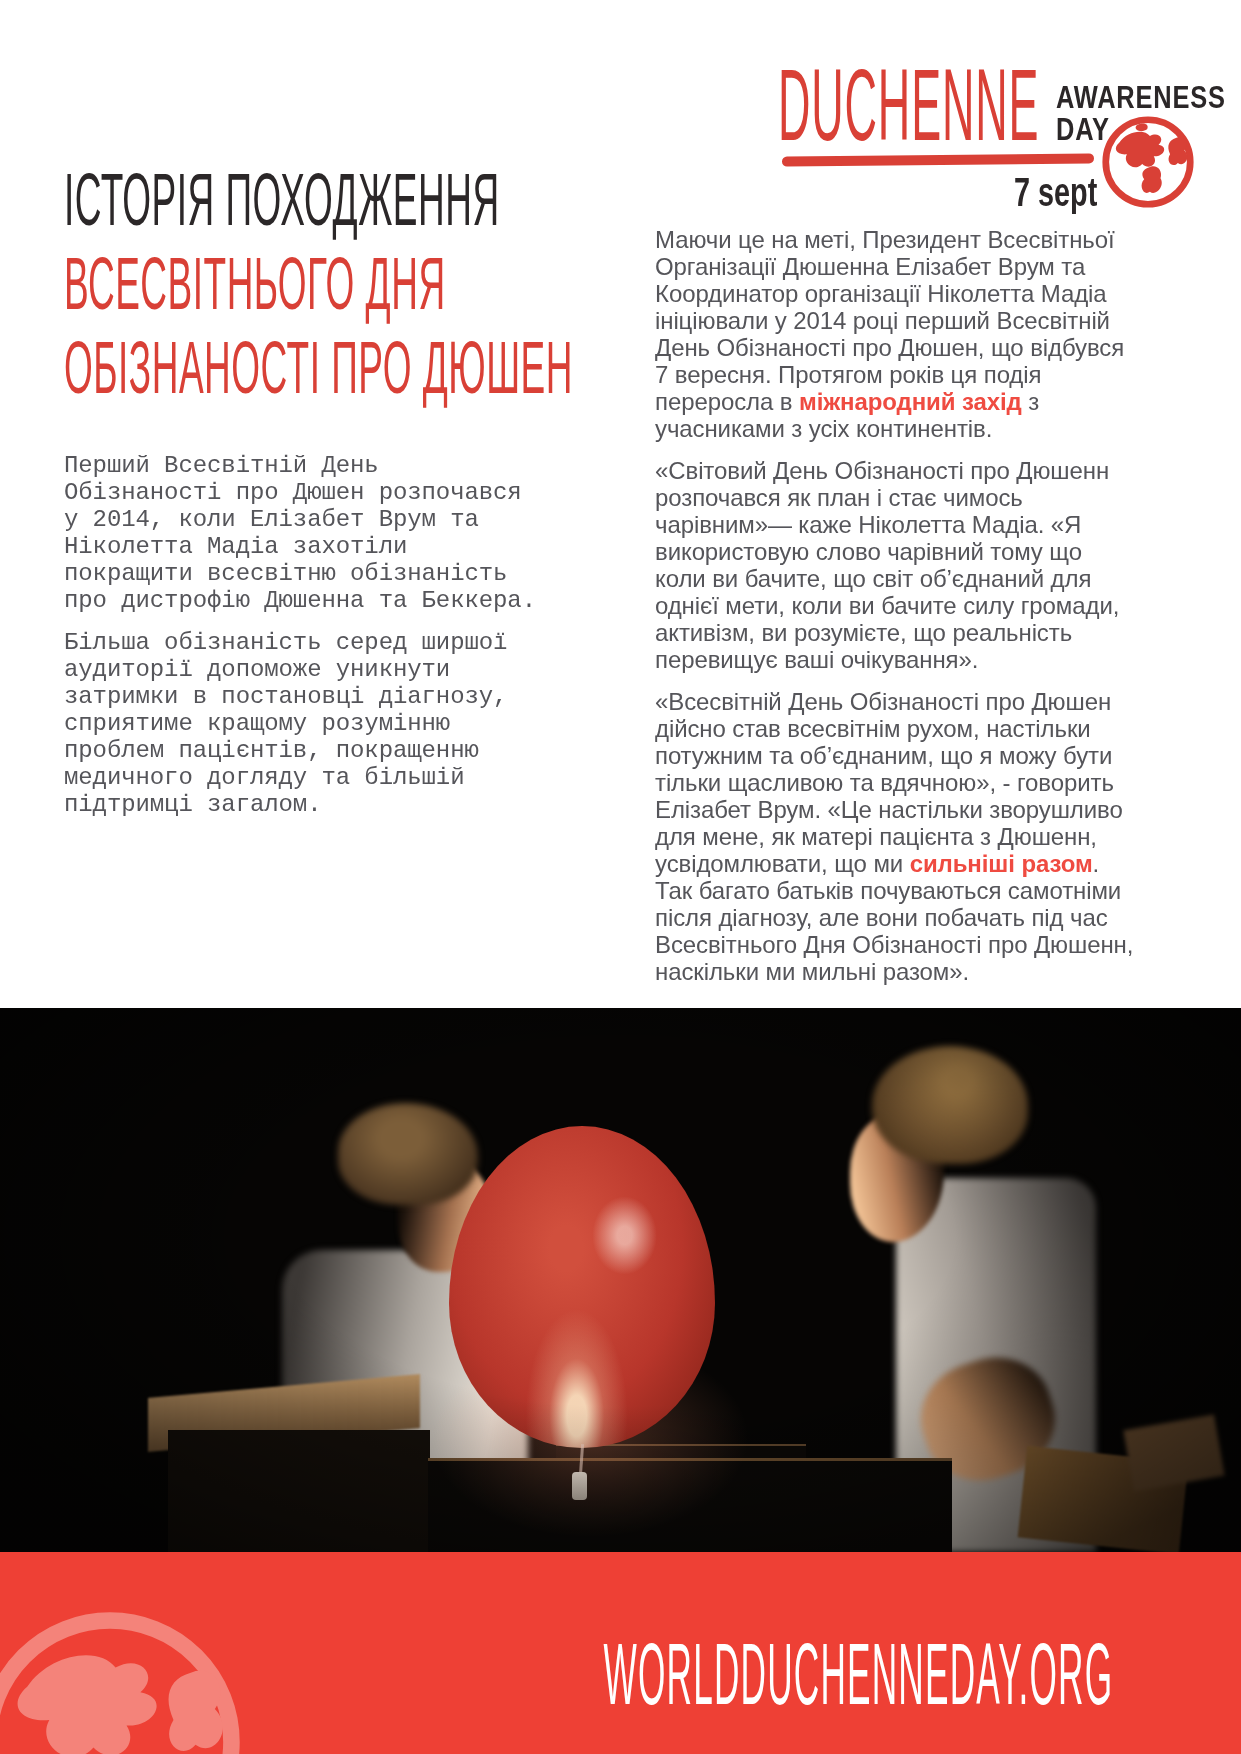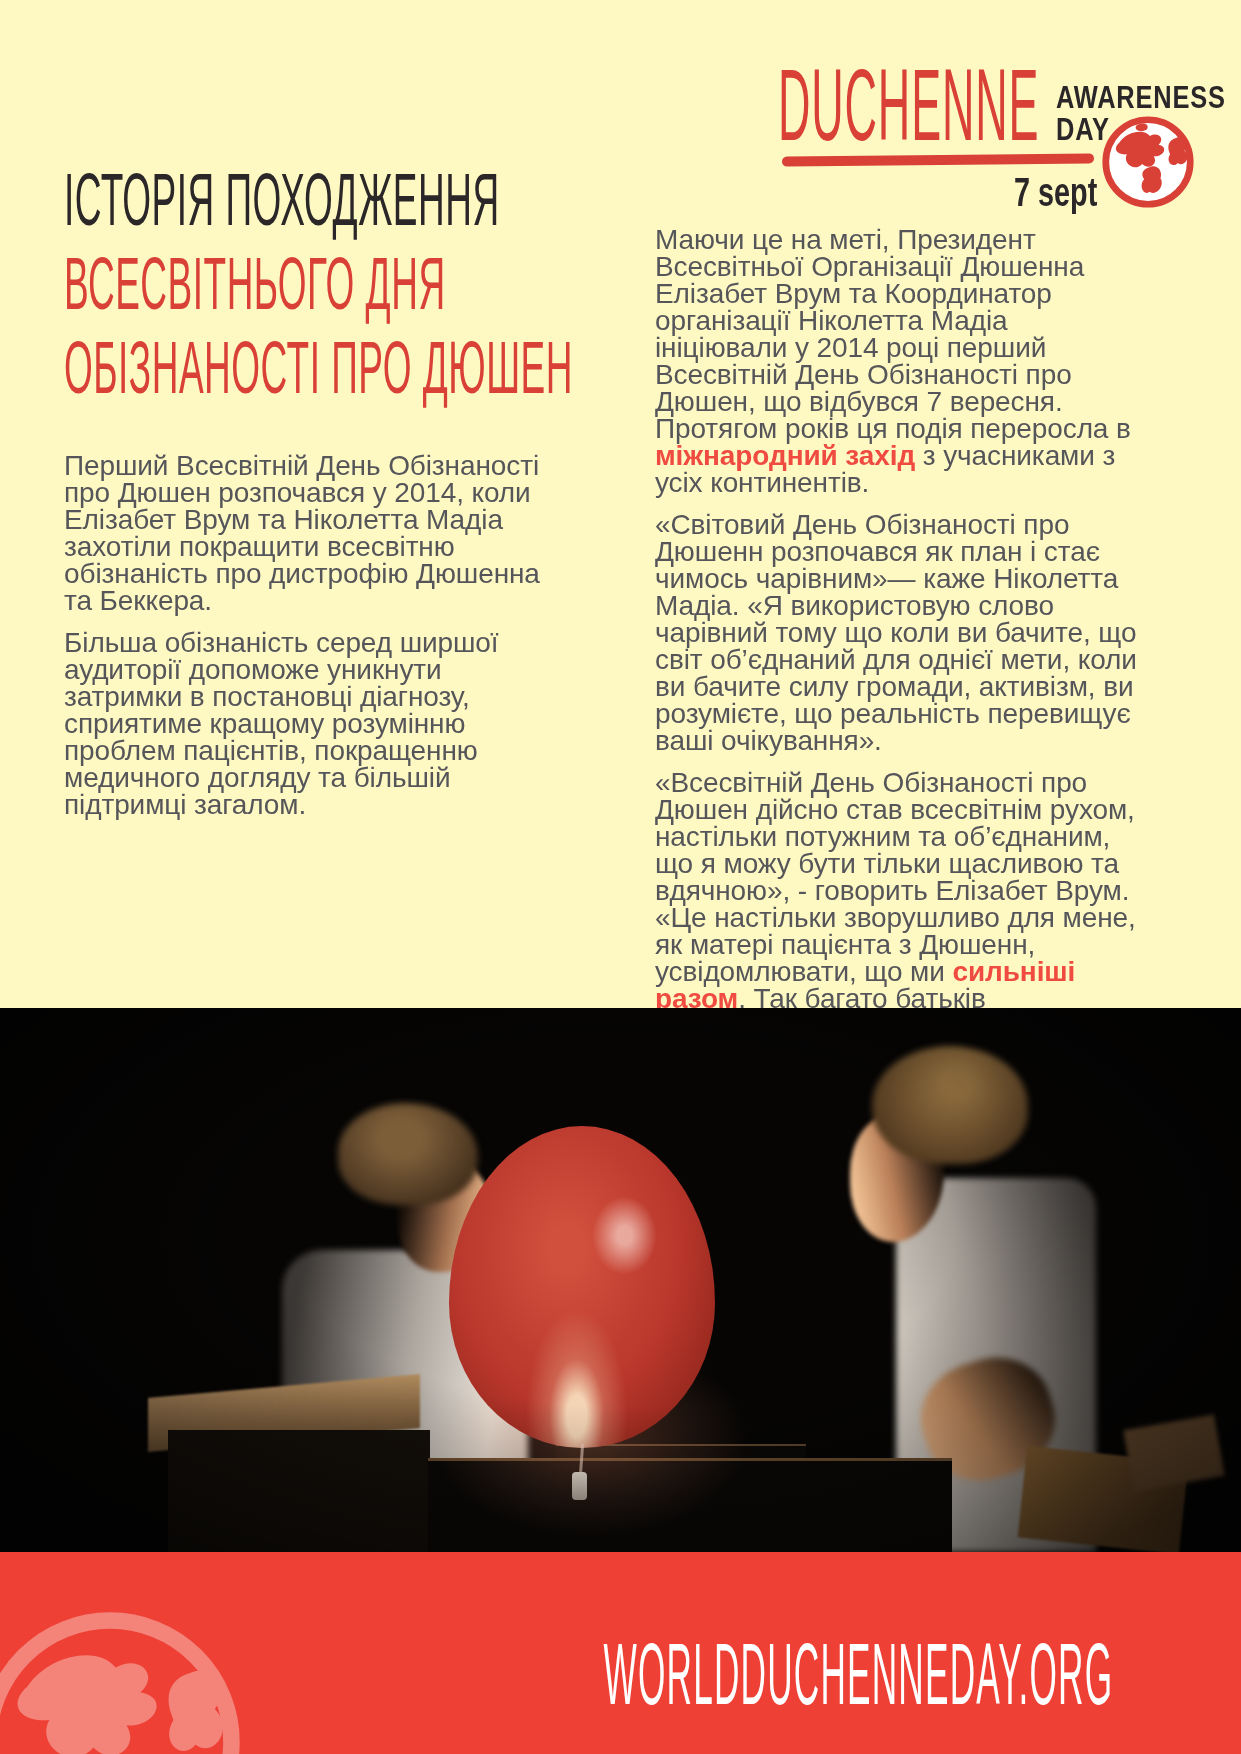--- a/index.html
+++ b/index.html
@@ -1,18 +1,18 @@
 <!DOCTYPE html>
 <html><head>
 <meta charset="utf-8">
 <style>
   html,body{margin:0;padding:0;background:#888;}
   .page{
     position:relative;width:1241px;height:1754px;margin:0 auto;
-    background:#fef9c3;overflow:hidden;
+    background:#ffffff;overflow:hidden;
     font-family:"Liberation Sans","DejaVu Sans",sans-serif;
   }
   
   .logo{position:absolute;left:770px;top:50px;width:440px;height:170px;}
   .logo-brand{
     position:absolute;left:8px;top:4px;font-size:102px;font-weight:400;
     color:var(--accent);transform:scaleX(.44);transform-origin:left top;
     letter-spacing:2px;white-space:nowrap;line-height:1;
   }
   .logo-awareness{
@@ -38,23 +38,23 @@
   
   .headline{position:absolute;left:64px;top:158px;width:560px;text-align:center;}
   .headline .hl{
     display:block;height:84px;line-height:84px;font-size:74px;font-weight:400;
     white-space:nowrap;transform:scaleX(.5);transform-origin:left top;
     letter-spacing:1px;
   }
   .hl-black{color:var(--ink);}
   .hl-red{color:var(--accent);}
   
-  .col{position:absolute;color:var(--body-text);font-size:28px;line-height:27px;
+  .col{position:absolute;color:var(--body-text);font-size:24px;line-height:27px;
        font-weight:400;letter-spacing:-.1px;}
-  .col-left{left:64px;top:452px;width:484px;}
+  .col-left{left:64px;top:452px;width:484px;font-family:Liberation Mono, monospace;}
   .col-right{left:655px;top:226px;width:484px;}
   .col p{margin:0 0 15px 0;}
   .accent-bold{color:var(--accent-bright);font-weight:700;}
   
   .photo{position:absolute;left:0;top:1008px;width:1241px;height:544px;
          background:#060504;overflow:hidden;}
   .ph{position:absolute;}
   .blur1{filter:blur(1px);} .blur2{filter:blur(2px);}
   .blur3{filter:blur(3px);}
   .boy-shirt-left{left:282px;top:242px;width:246px;height:302px;

